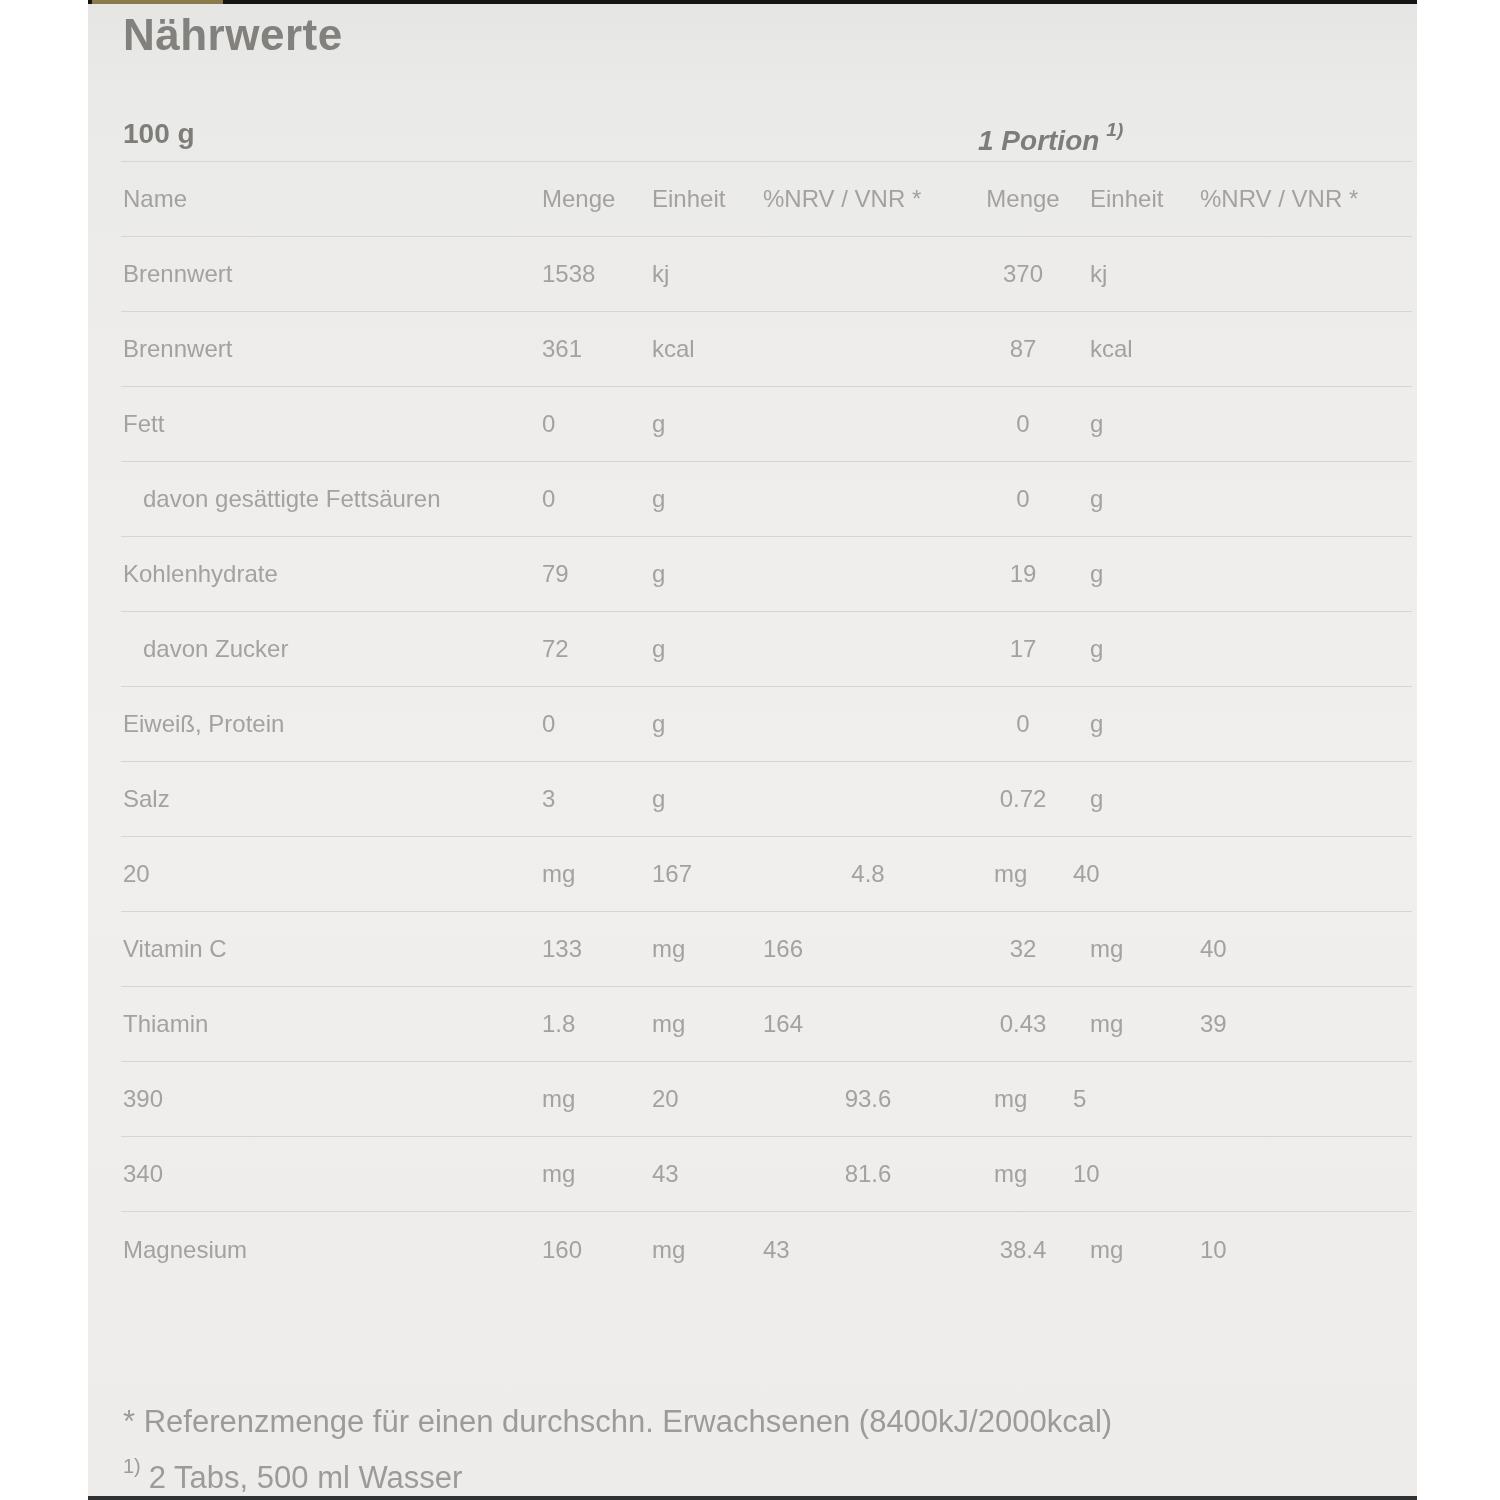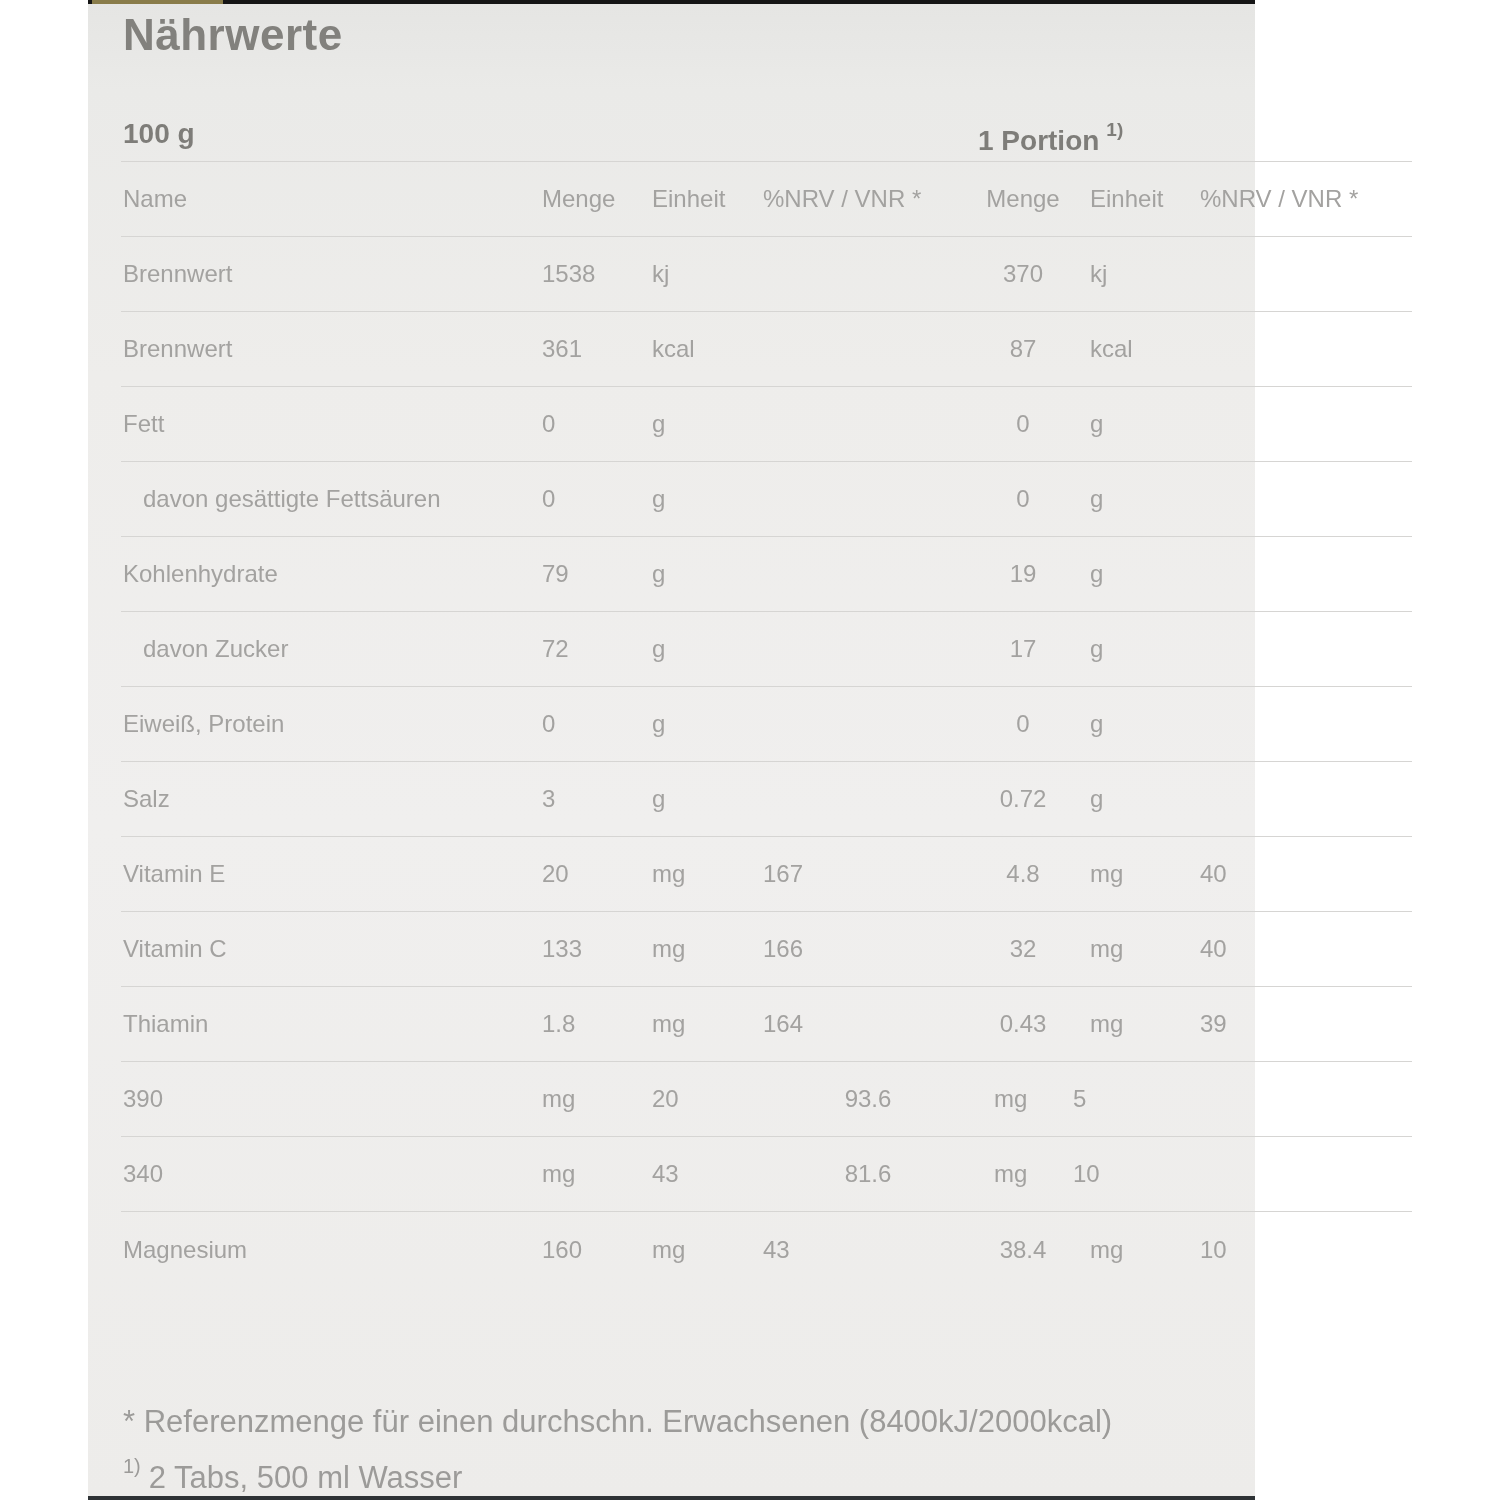--- a/index.html
+++ b/index.html
@@ -8,21 +8,21 @@
     width: 1500px;
     height: 1500px;
     background: #ffffff;
     font-family: "Liberation Sans", "DejaVu Sans", sans-serif;
     overflow: hidden;
   }
   .panel {
     position: absolute;
     left: 88px;
     top: 0;
-    width: 1167px;
+    width: 1329px;
     height: 1500px;
     background: linear-gradient(180deg, #e5e5e3 0%, #eaeae8 6%, #eeedeb 25%, #f0efee 55%, #edecea 100%);
   }
   .top-bar {
     position: absolute;
     top: 0; left: 0;
     width: 100%; height: 4px;
     background: #151515;
   }
   .gold-segment {
@@ -49,21 +49,21 @@
   .group-label {
     position: absolute;
     top: 118px;
     font-size: 28px;
     font-weight: bold;
     color: #7e7d79;
     line-height: 32px;
     white-space: nowrap;
   }
   .group-100g { left: 35px; }
-  .group-portion { left: 890px; }
+  .group-portion { left: 890px; font-style: italic; }
   sup.marker {
     font-size: 19px;
     font-weight: bold;
     position: relative;
     top: -4px;
     margin-left: 7px;
     color: #7e7d79;
   }
   .rule-top {
     position: absolute;
@@ -205,21 +205,20 @@
         <div class="tr">
       <div class="td name">Salz</div>
       <div class="td m1">3</div>
       <div class="td e1">g</div>
       <div class="td n1"></div>
       <div class="td m2">0.72</div>
       <div class="td e2">g</div>
       <div class="td n2"></div>
     </div>
         <div class="tr">
-      <div class="td name">Vitamin E</div>
       <div class="td m1">20</div>
       <div class="td e1">mg</div>
       <div class="td n1">167</div>
       <div class="td m2">4.8</div>
       <div class="td e2">mg</div>
       <div class="td n2">40</div>
     </div>
         <div class="tr">
       <div class="td name">Vitamin C</div>
       <div class="td m1">133</div>

